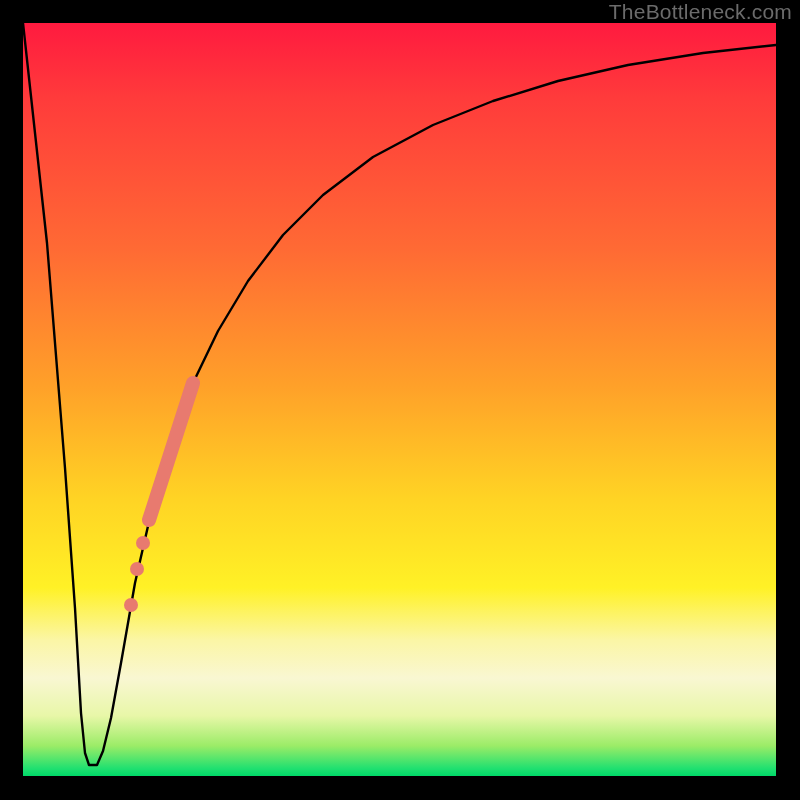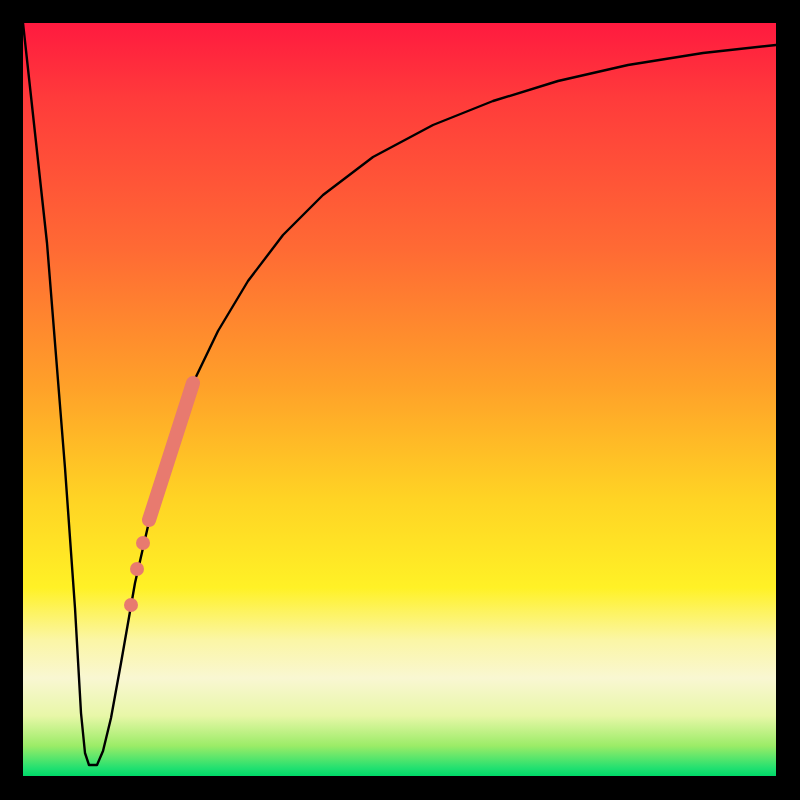--- a/index.html
+++ b/index.html
@@ -122,13 +122,14 @@
 
       <path class="highlight-stroke" d="M 126 497
                L 170 360"></path>
 
       <circle class="highlight-dot" cx="120" cy="520" r="7"></circle>
       <circle class="highlight-dot" cx="114" cy="546" r="7"></circle>
       <circle class="highlight-dot" cx="108" cy="582" r="7"></circle>
     </svg>
   </div>
 
+  <div class="watermark">TheBottleneck.com</div>
 </div>
 
 </body></html>

